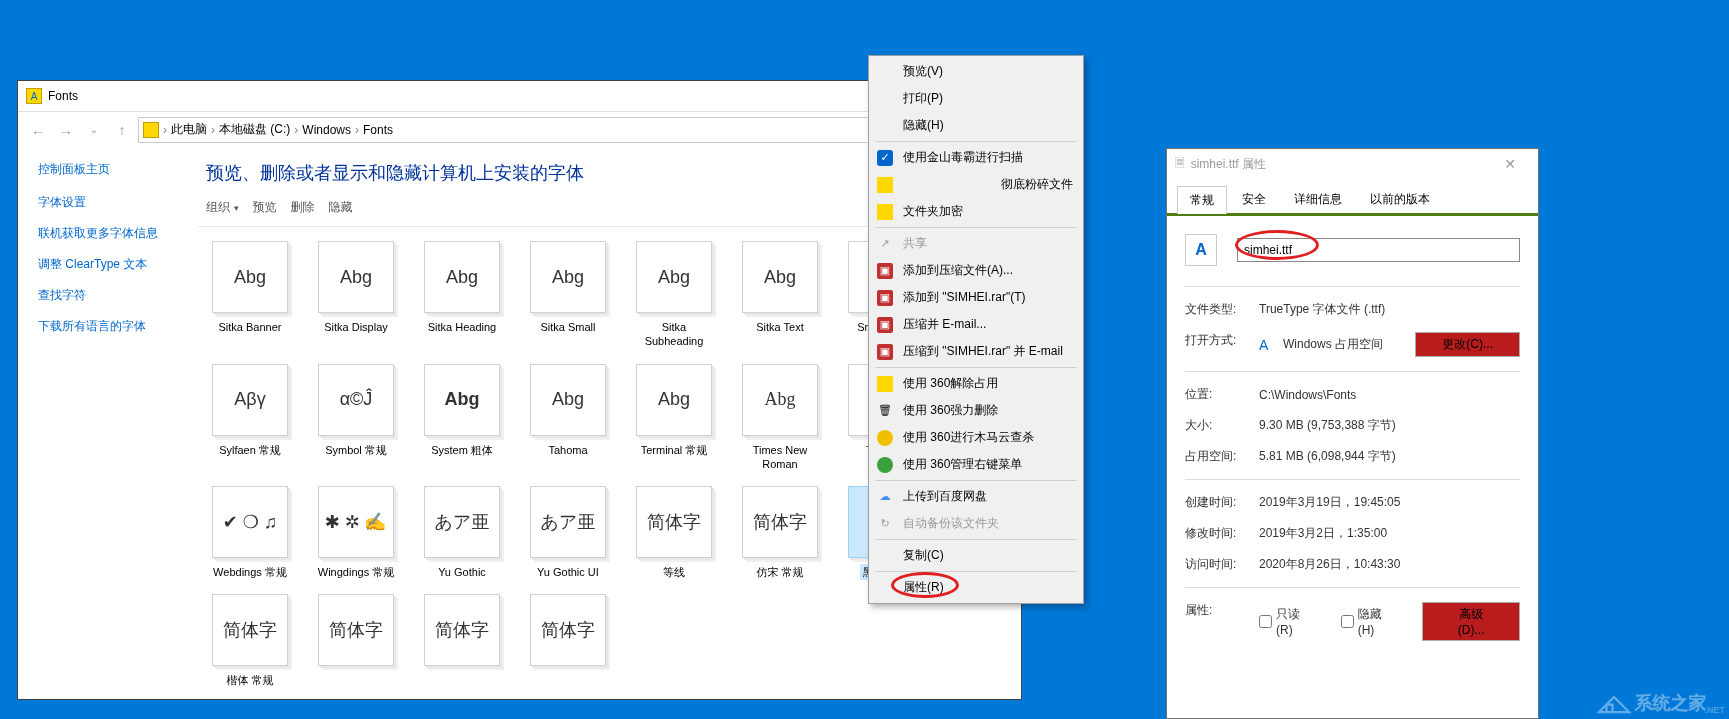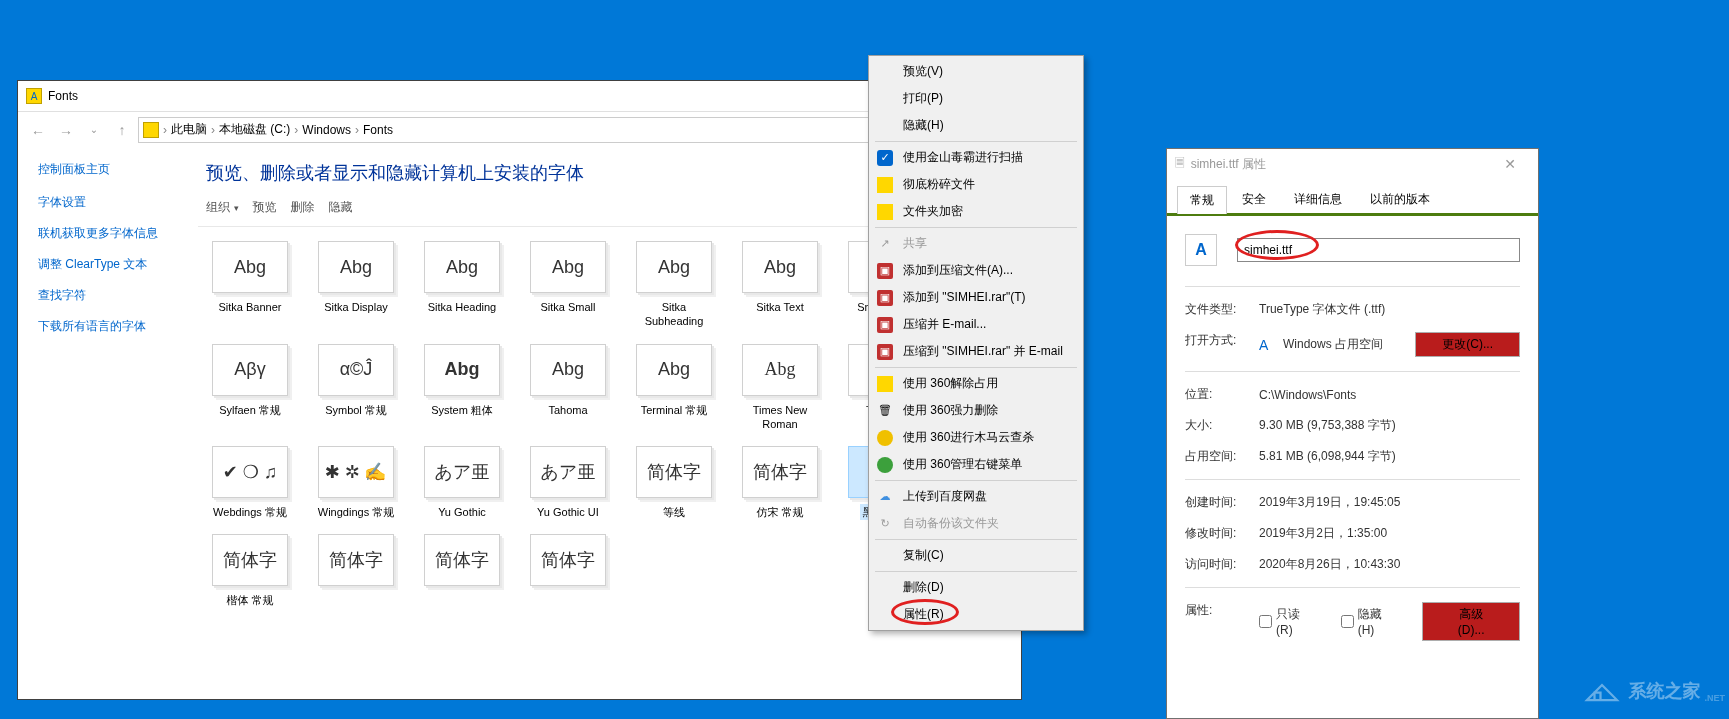--- a/index.html
+++ b/index.html
@@ -29,21 +29,21 @@
     
     .main-area { flex: 1; padding: 14px 0 0 0; overflow: hidden; }
     .page-title { color: #003399; font-size: 18px; margin-bottom: 14px; padding-left: 8px; }
     .toolbar { display: flex; gap: 14px; padding: 0 8px 10px 8px; font-size: 12px; color: #555; border-bottom: 1px solid #e8e8e8; }
     .toolbar-item { display: flex; align-items: center; gap: 4px; }
     
     .font-grid { display: flex; flex-wrap: wrap; gap: 14px 18px; padding: 14px 8px; }
     .font-item { width: 88px; display: flex; flex-direction: column; align-items: center; gap: 6px; }
     .font-item.selected .font-thumb { background: #cce8ff; border: 1px solid #99d1ff; }
     .font-item.selected .font-label { background: #cce8ff; }
-    .font-thumb { width: 76px; height: 52px; border: 1px solid #d0d0d0; background: #fff; position: relative; display: flex; align-items: center; justify-content: center; box-shadow: 2px 2px 0 #e8e8e8, 4px 4px 0 #f0f0f0; }
+    .font-thumb { width: 76px; height: 72px; border: 1px solid #d0d0d0; background: #fff; position: relative; display: flex; align-items: center; justify-content: center; box-shadow: 2px 2px 0 #e8e8e8, 4px 4px 0 #f0f0f0; }
     .font-sample { font-size: 18px; color: #333; }
     .font-label { font-size: 11px; text-align: center; line-height: 1.3; padding: 1px 2px; }
     
     .context-menu {
       position: absolute; left: 868px; top: 55px; width: 216px;
       background: #f0f0f0; border: 1px solid #a0a0a0; box-shadow: 3px 3px 6px rgba(0,0,0,0.3);
       font-size: 12px; padding: 2px;
     }
     .menu-item { padding: 5px 8px 5px 32px; position: relative; display: flex; align-items: center; }
     .menu-item.disabled { color: #999; }
@@ -72,21 +72,21 @@
     .prop-filename-input { flex: 1; height: 24px; border: 1px solid #888; padding: 0 6px; font-size: 12px; }
     .prop-hr { height: 1px; background: #ddd; margin: 10px 0 14px 0; }
     .prop-row { display: flex; margin-bottom: 14px; }
     .prop-label { width: 74px; color: #333; }
     .prop-value { flex: 1; color: #333; display: flex; align-items: center; gap: 8px; }
     .prop-btn { border: 1px solid #adadad; background: #b91c1c; padding: 3px 26px; font-size: 12px; cursor: pointer; }
     .prop-checkbox { display: flex; align-items: center; gap: 4px; margin-right: 24px; }
     .prop-checkbox input { width: 13px; height: 13px; }
     .viewer-icon { width: 16px; height: 16px; color: #0066cc; font-size: 14px; }
     
-    .watermark { position: absolute; right: 4px; bottom: 16px; color: rgba(255,255,255,0.4); font-size: 18px; font-weight: bold; display:flex; align-items:center; gap:8px;}
+    .watermark { position: absolute; right: 4px; bottom: 4px; color: rgba(255,255,255,0.4); font-size: 18px; font-weight: bold; display:flex; align-items:center; gap:2px;}
     .watermark-icon { width: 36px; height: 24px; }
   </style>
 </head>
 <body>
 
 <div class="explorer-window">
   <div class="titlebar">
     <span class="titlebar-icon">A</span>
     <span class="titlebar-text">Fonts</span>
   </div>
@@ -294,21 +294,21 @@
       <span>打印(P)</span>
     </div>
     <div class="menu-item" style="position: relative;">
       <span>隐藏(H)</span>
     </div>
     <div class="menu-sep"></div>
     <div class="menu-item" style="position: relative;">
       <span class="menu-icon blue">✓</span>
       <span>使用金山毒霸进行扫描</span>
     </div>
-    <div class="menu-item" style="position: relative;">
+    <div class="menu-item" style="position: relative; justify-content: flex-end;">
       <span class="menu-icon folder"></span>
       <span>彻底粉碎文件</span>
     </div>
     <div class="menu-item" style="position: relative; text-align: center;">
       <span class="menu-icon folder"></span>
       <span>文件夹加密</span>
     </div>
     <div class="menu-sep"></div>
     <div class="menu-item disabled" style="position: relative;">
       <span class="menu-icon plain">↗</span>
@@ -354,23 +354,20 @@
     </div>
     <div class="menu-item disabled" style="position: relative;">
       <span class="menu-icon plain">↻</span>
       <span>自动备份该文件夹</span>
     </div>
     <div class="menu-sep"></div>
     <div class="menu-item" style="position: relative;">
       <span>复制(C)</span>
     </div>
     <div class="menu-sep"></div>
-    <div class="menu-item" style="position: relative;">
-      <span>删除(D)</span>
-    </div>
     <div class="menu-item" style="position: relative;">
       <span>属性(R)</span>
       <div class="highlight-oval" style="left: 20px; top: -2px; width: 68px; height: 26px;"></div>
     </div>
   </div>
 
 <div class="properties-window">
   <div class="prop-titlebar">
     <span style="margin-right:6px">🗏</span>
     <span>simhei.ttf 属性</span>

